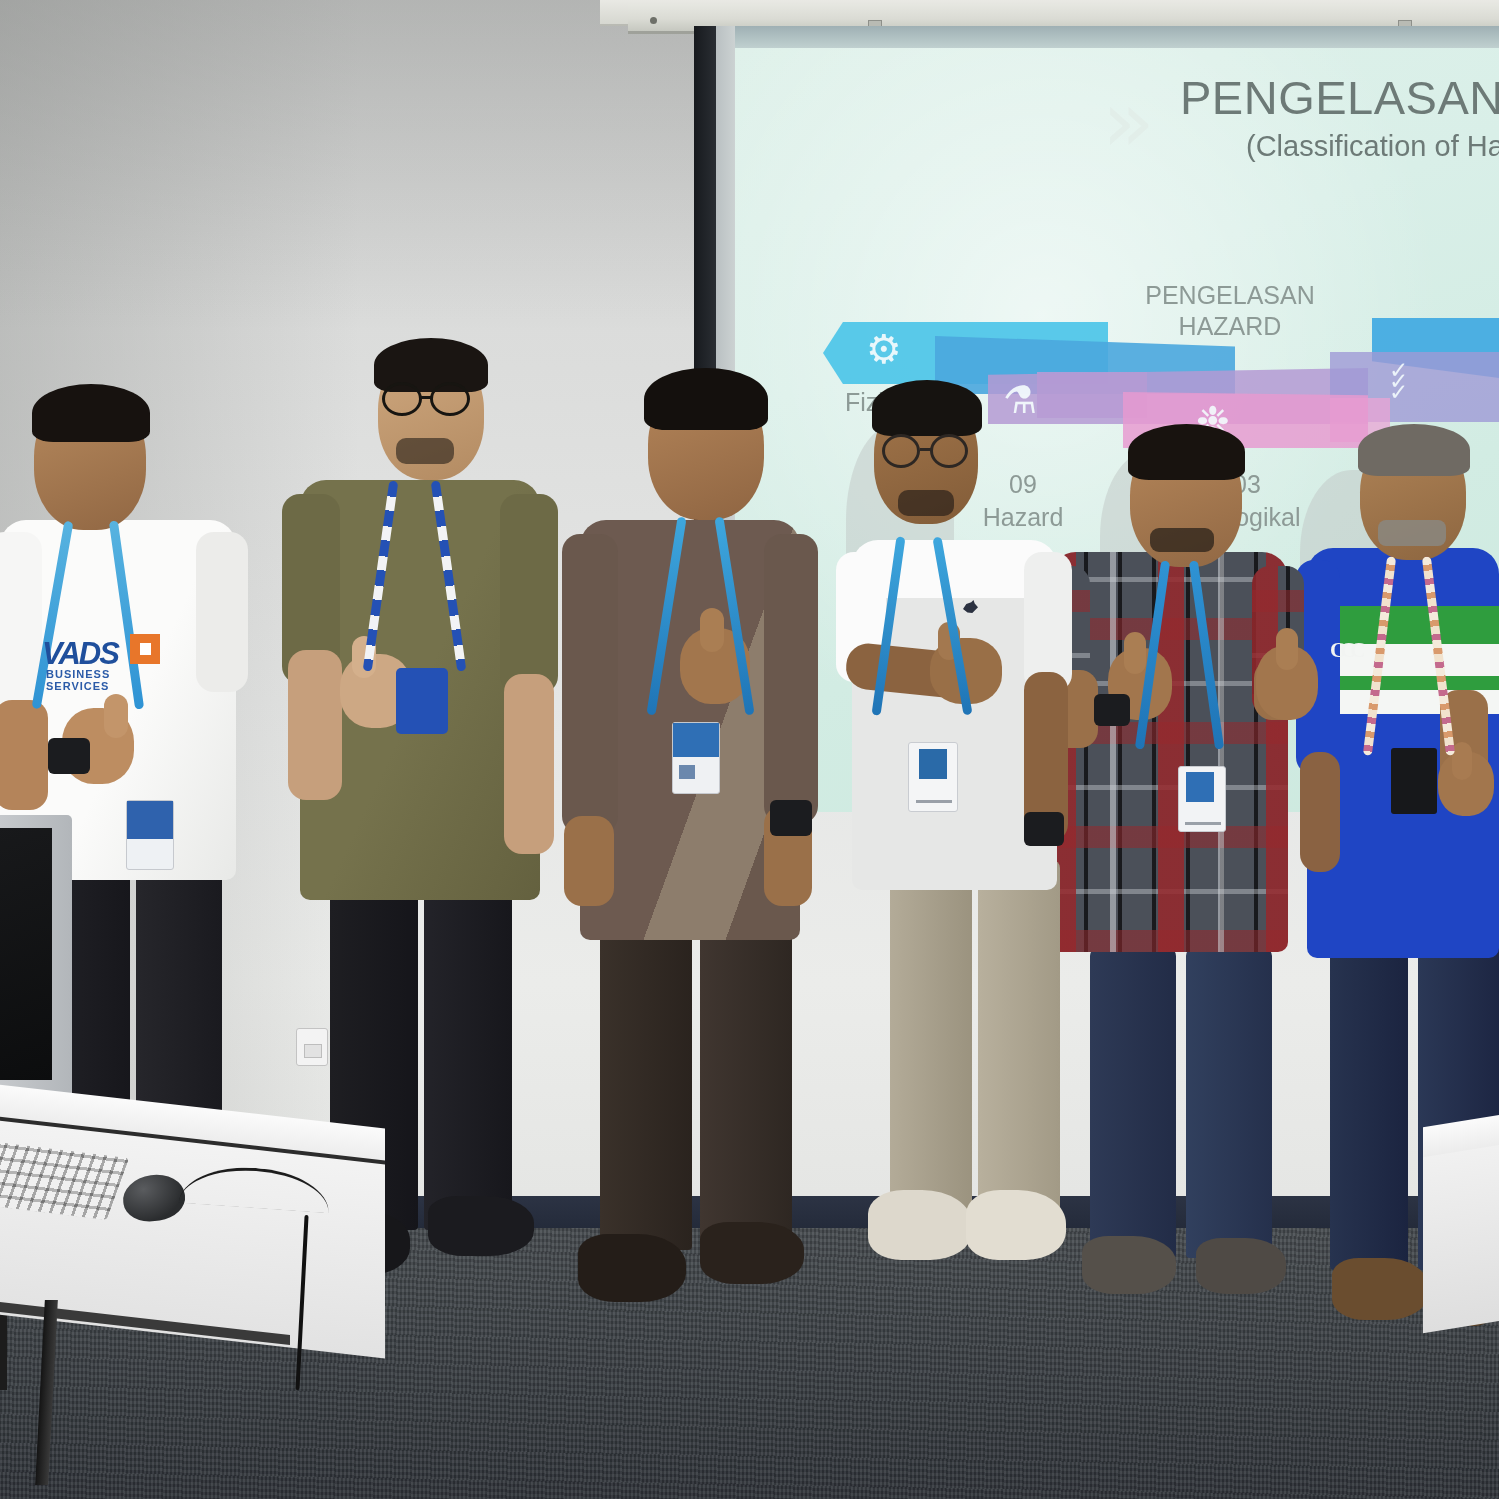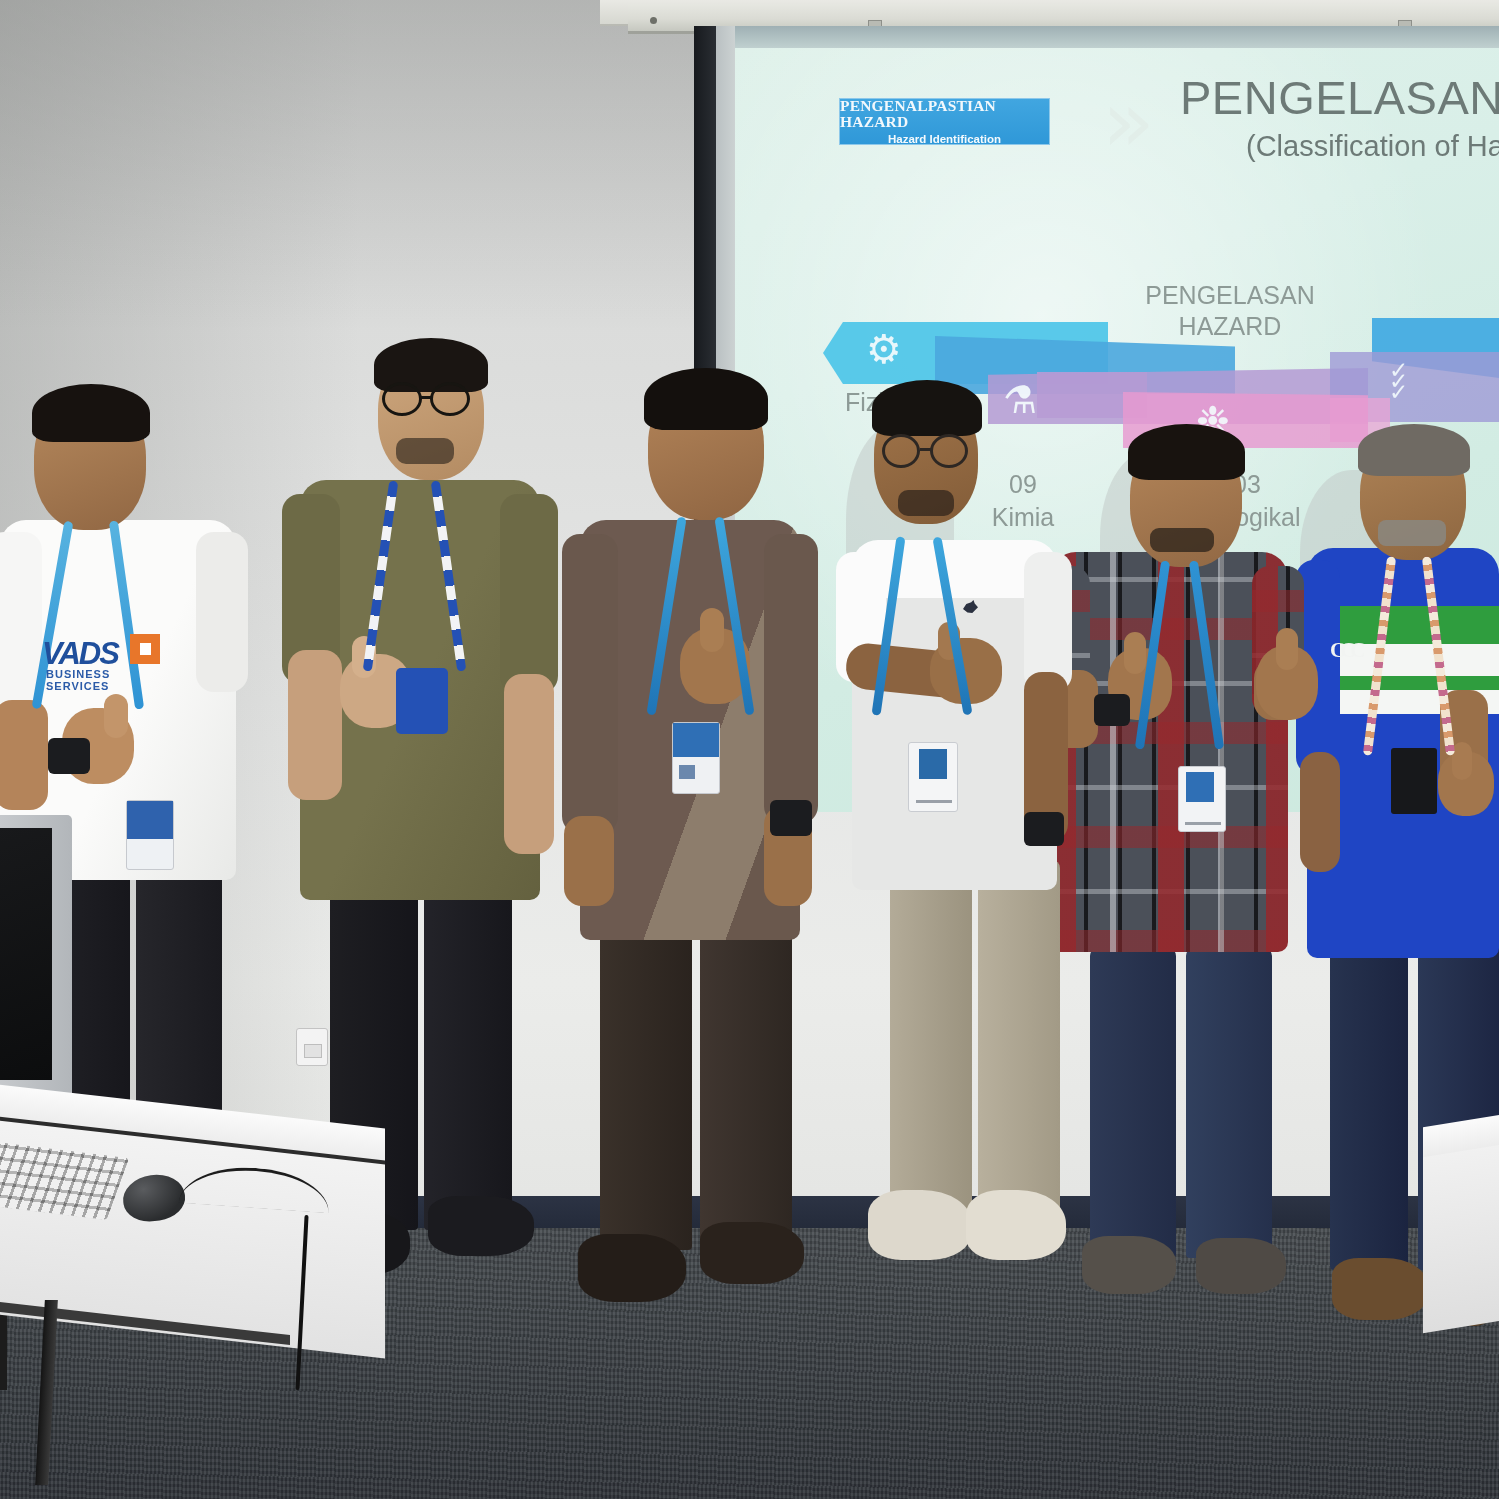--- a/index.html
+++ b/index.html
@@ -185,24 +185,20 @@
   </div>
 
   <div class="screen-frame"></div>
   <div class="screen-edge"></div>
   <div class="screen-topdark"></div>
 
   <div class="screen">
     <div class="screen-glow"></div>
   </div>
 
-  <div class="hz-badge">
-    <span class="t1">PENGENALPASTIAN HAZARD</span>
-    <span class="t2">Hazard Identification</span>
-  </div>
   <div class="chev">››</div>
   <div class="slide-title">PENGELASAN HAZARD</div>
   <div class="slide-sub">(Classification of Hazard)</div>
   <div class="center-cap">PENGELASAN HAZARD</div>
 
   <div class="ghost g1"></div>
   <div class="ghost g2"></div>
   <div class="ghost g3"></div>
 
   <div class="arrow a1"></div>
@@ -215,21 +211,21 @@
   <div class="arrow a6"></div>
 
   <span class="ico ico-gear">⚙</span>
   <span class="ico ico-flask">⚗</span>
   <span class="ico ico-mol">❉</span>
   <span class="ico ico-erg">✓<br>✓<br>✓</span>
 
   <div class="num n1">Fizikal</div>
   <div class="num n2">
     <span>09</span><br>
-    <span>Kimia</span>
+    <span>Hazard</span>
   </div>
   <div class="num n3">
     <span>03</span><br>
     <span>Biologikal</span>
   </div>
 
   <div class="baseboard"></div>
   <div class="carpet"></div>
 
   <div class="person">

